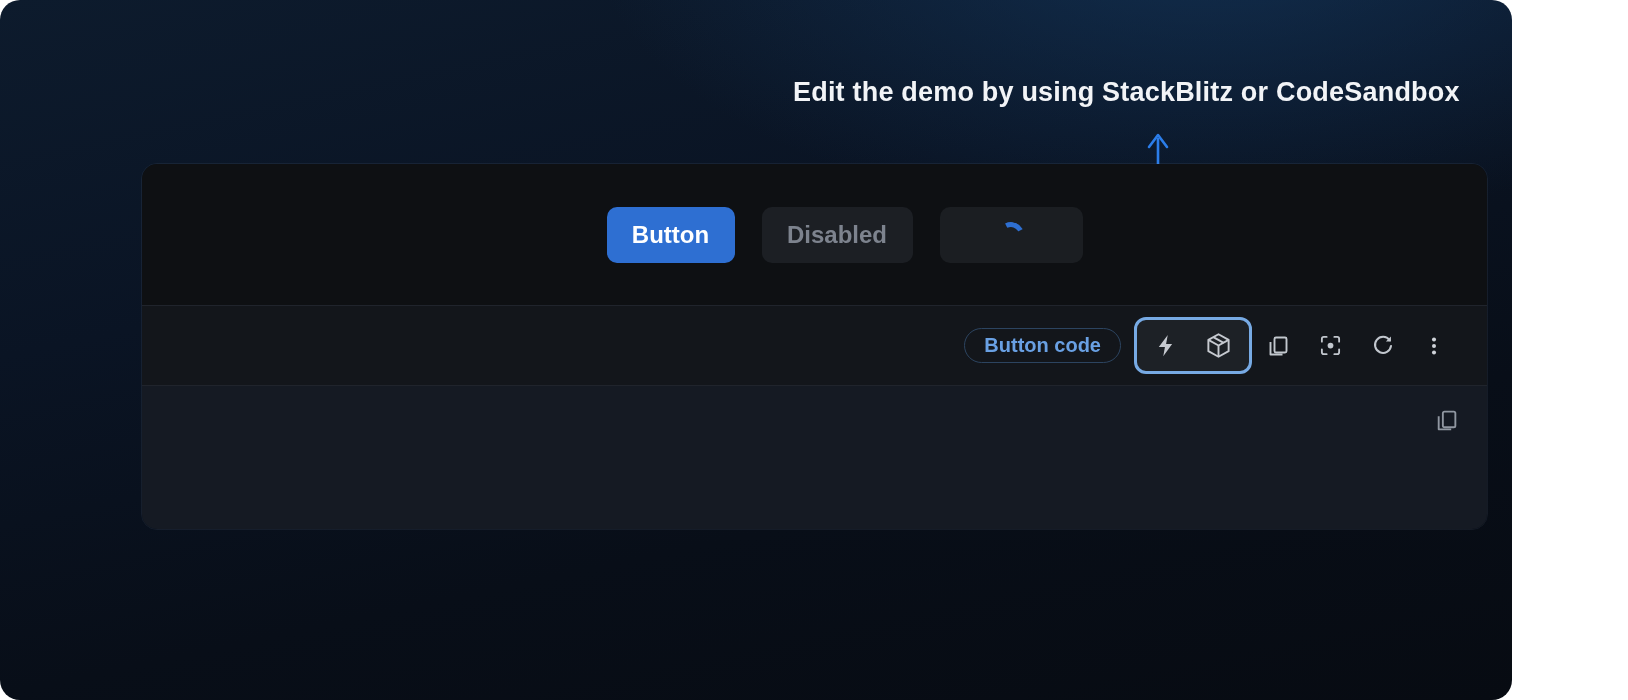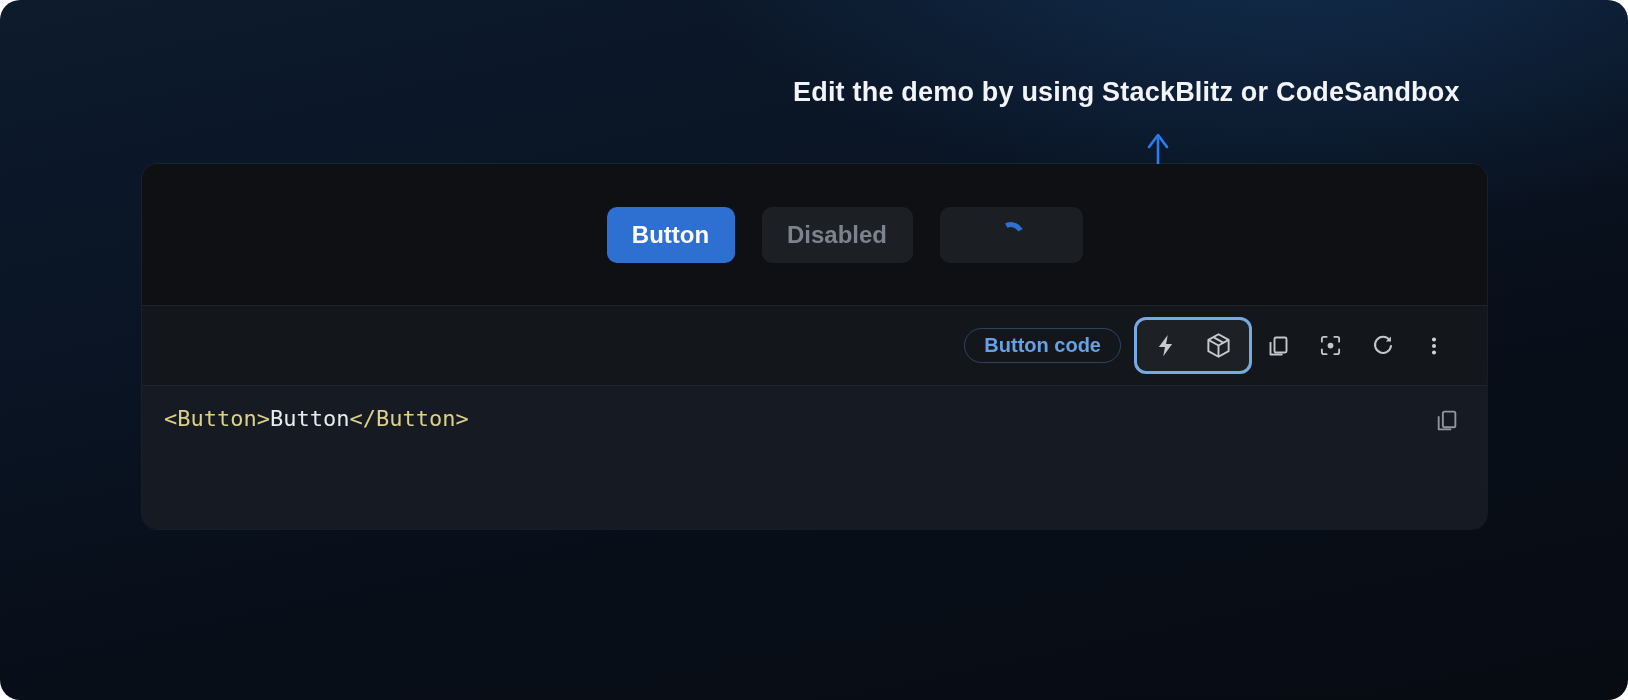--- a/index.html
+++ b/index.html
@@ -3,21 +3,21 @@
 <meta charset="utf-8">
 <style>
   * { margin: 0; padding: 0; box-sizing: border-box; }
   body {
     background: #ffffff;
     font-family: "Liberation Sans", sans-serif;
     width: 1628px; height: 700px;
   }
   .canvas {
     position: relative;
-    width: 1628px; height: 700px;
+    width: 1512px; height: 700px;
     border-radius: 20px;
     overflow: hidden;
     background:
       radial-gradient(1000px 480px at 80% -10%, rgba(22, 62, 105, 0.60), rgba(22, 62, 105, 0) 62%),
       linear-gradient(168deg, #0d1b2d 0%, #0a1424 35%, #080e18 68%, #070b12 100%);
   }
   .annotation-heading {
     position: absolute;
     left: 793px; top: 77px;
     color: #f2f4f7;
@@ -211,21 +211,20 @@
         <svg width="22" height="24" viewBox="0 0 24 24" fill="#cfd3d9">
           <circle cx="12" cy="5" r="2.2"></circle>
           <circle cx="12" cy="12" r="2.2"></circle>
           <circle cx="12" cy="19" r="2.2"></circle>
         </svg>
       </button>
     </div>
 
     <div class="code-block">
       <div>
-          <div class="code-line"><span class="tok-tag">&lt;Button&gt;</span><span class="tok-text">Button</span><span class="tok-tag">&lt;/Button&gt;</span></div>
         </div>
       <button class="icon-btn code-copy-btn">
         <svg width="25" height="25" viewBox="0 0 24 24" fill="none" stroke="#9097a1" stroke-width="1.8" stroke-linejoin="round">
           <rect x="8.5" y="3.5" width="12" height="15" rx="1.5"></rect>
           <path d="M4.5 8 V20.5 H16.5"></path>
         </svg>
       </button>
     </div>
 
   </div>

